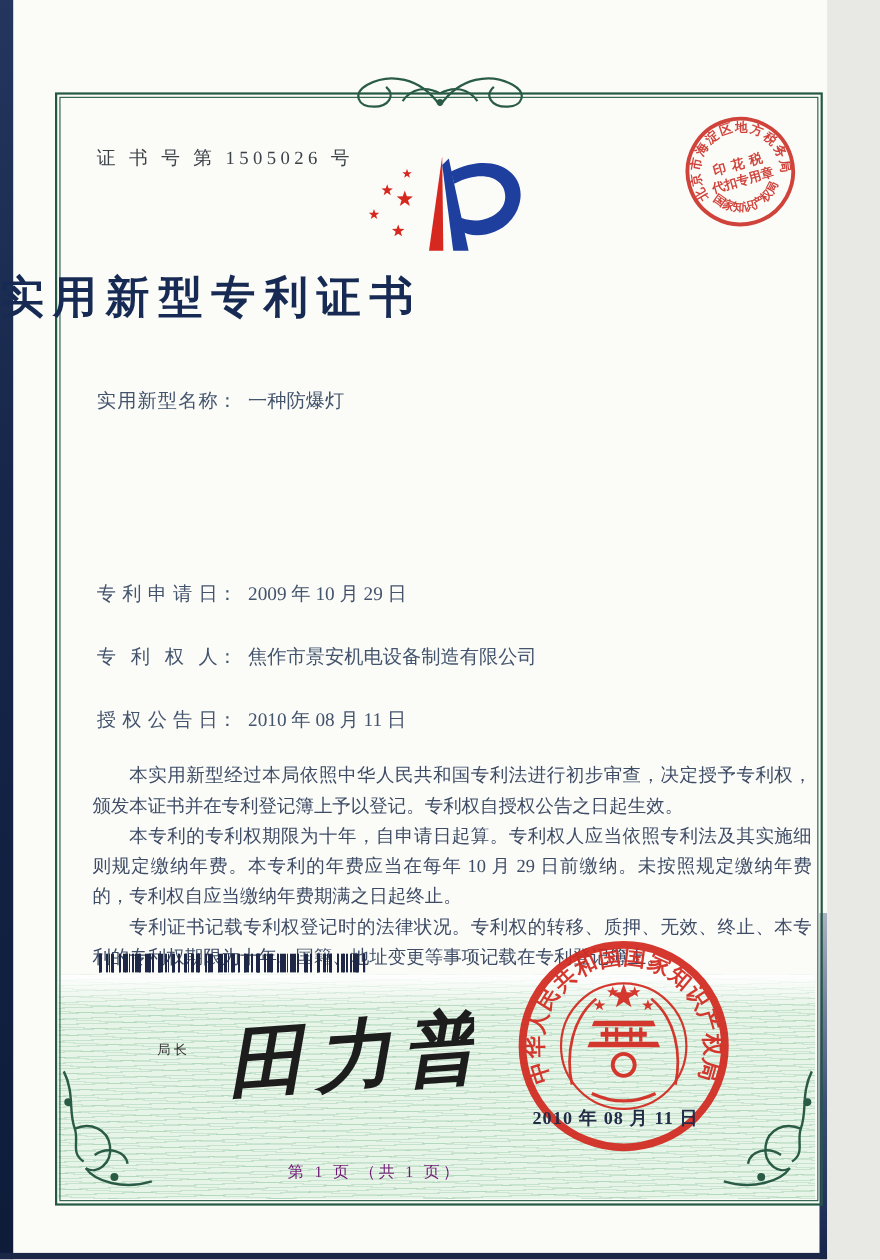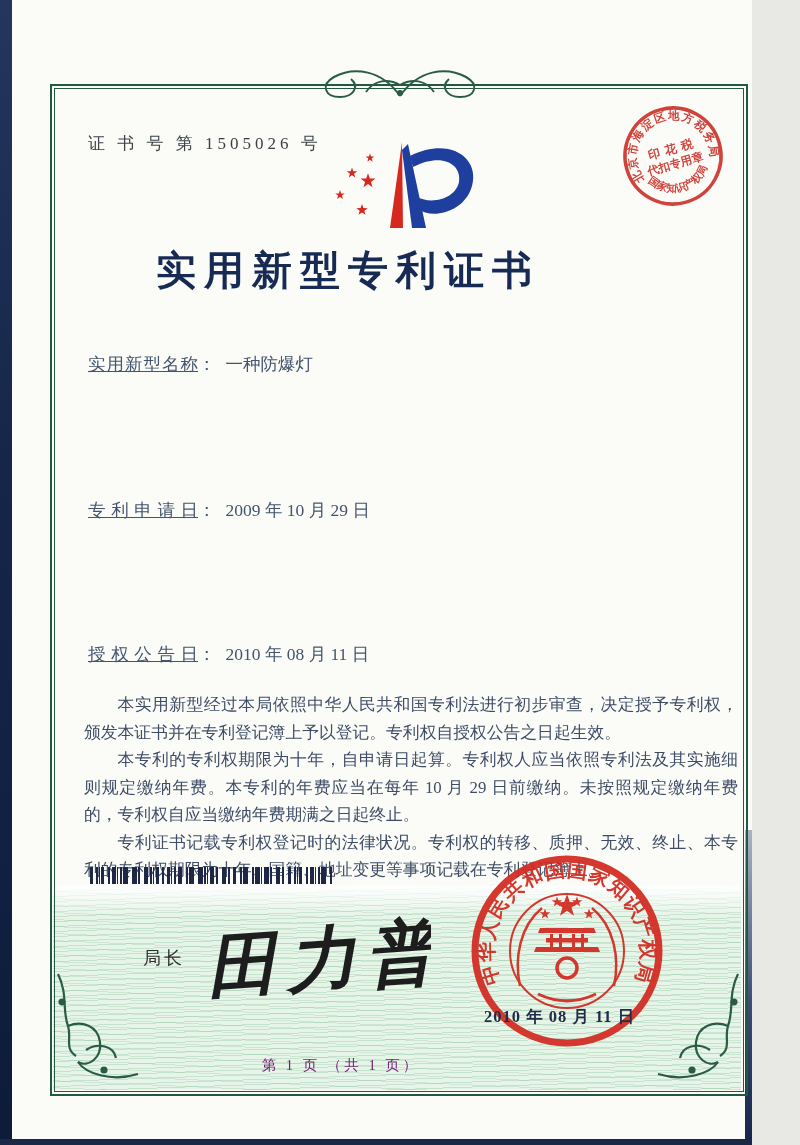--- a/index.html
+++ b/index.html
@@ -18,38 +18,38 @@
   
   .green-zone{position:absolute;left:53px;top:886px;width:688px;height:204px;
     background-color:#e7f4e8;
     background-image:
       repeating-linear-gradient(178deg,rgba(120,185,140,.30) 0 1px,transparent 1px 5px),
       repeating-linear-gradient(182.5deg,rgba(110,180,135,.22) 0 1px,transparent 1px 7px);}
   .green-fade{position:absolute;left:0;top:0;right:0;height:30px;
     background:linear-gradient(180deg,#ffffff 0%,rgba(255,255,255,0) 100%);}
   .cert-number{position:absolute;left:88px;top:132px;font-size:17px;letter-spacing:4px;
     color:#3c4147;}
-  .doc-title{position:absolute;left:0;right:56px;top:243px;text-align:center;
+  .doc-title{position:absolute;left:0;right:56px;top:243px;
     font-size:40px;font-weight:bold;letter-spacing:8px;color:var(--title_navy,#172a53);}
   .logo{position:absolute;left:330px;top:136px;}
   .tax-stamp{position:absolute;left:593px;top:92px;opacity:.88;}
   .field{position:absolute;left:88px;width:630px;font-size:17.5px;color:#44546d;
     white-space:nowrap;}
-  .field .lbl{display:inline-block;width:110px;text-align:justify;text-align-last:justify;text-decoration:underline;}
+  .field .lbl{display:inline-block;width:110px;text-align:justify;text-align-last:justify;}
   .field .col{display:inline-block;margin-right:10px;}
-  .f1{top:352px}.f2{top:417px}.f3{top:472px}.f4{top:498px}.f5{top:585px}.f6{top:642px}
+  .f1{top:352px}.f2{top:417px}.f3{top:472px}.f4{top:527px}.f5{top:585px}.f6{top:642px}
   .body-text{position:absolute;left:84px;top:676px;width:654px;font-size:16.8px;
     line-height:27.5px;color:#3f4c66;text-align:justify;margin-top:15px;}
   .body-text p{margin:0;text-indent:2em;}
   .barcode{position:absolute;left:90px;top:867px;width:242px;height:17px;
     background-image:
       repeating-linear-gradient(90deg,#1f2746 0 2px,transparent 2px 6px),
       repeating-linear-gradient(90deg,#1f2746 0 3px,transparent 3px 11px),
       repeating-linear-gradient(90deg,#1f2746 0 1px,transparent 1px 9px);}
-  .sig-title{position:absolute;left:143px;top:946px;font-size:18px;color:#2e2e2e;
+  .sig-title{position:absolute;left:143px;top:946px;font-size:12px;color:#2e2e2e;
     letter-spacing:3px;}
   .sig-name{position:absolute;left:196px;top:898px;}
   .seal{position:absolute;left:462px;top:848px;}
   .seal-date{position:absolute;left:484px;top:1006px;font-size:16.5px;font-weight:bold;
     color:#222c47;letter-spacing:1px;z-index:5;}
   .footer{position:absolute;left:0;right:70px;top:1056px;text-align:center;
     font-size:14.5px;color:#701a75;letter-spacing:3px;}
   .corner-orn{position:absolute;z-index:3;}
   .top-orn{position:absolute;left:270px;top:52px;}
   svg{display:block;}
@@ -139,20 +139,23 @@
     </g>
   </svg>
 
   <div class="doc-title">实用新型专利证书</div>
 
   <div class="field f1">
     <span class="lbl">实用新型名称</span><span class="col">：</span><span>一种防爆灯</span>
   </div>
   <div class="field f4">
     <span class="lbl">专利申请日</span><span class="col">：</span><span>2009 年 10 月 29 日</span>
+  </div>
+  <div class="field f5">
+    <span class="lbl">专利权人</span><span class="col">：</span><span>焦作市景安机电设备制造有限公司</span>
   </div>
   <div class="field f6">
     <span class="lbl">授权公告日</span><span class="col">：</span><span>2010 年 08 月 11 日</span>
   </div>
 
   <div class="body-text">
     <p>本实用新型经过本局依照中华人民共和国专利法进行初步审查，决定授予专利权，颁发本证书并在专利登记簿上予以登记。专利权自授权公告之日起生效。</p>
     <p>本专利的专利权期限为十年，自申请日起算。专利权人应当依照专利法及其实施细则规定缴纳年费。本专利的年费应当在每年 10 月 29 日前缴纳。未按照规定缴纳年费的，专利权自应当缴纳年费期满之日起终止。</p>
     <p>专利证书记载专利权登记时的法律状况。专利权的转移、质押、无效、终止、本专利的专利权期限为十年、国籍、地址变更等事项记载在专利登记簿上。</p>
   </div>

